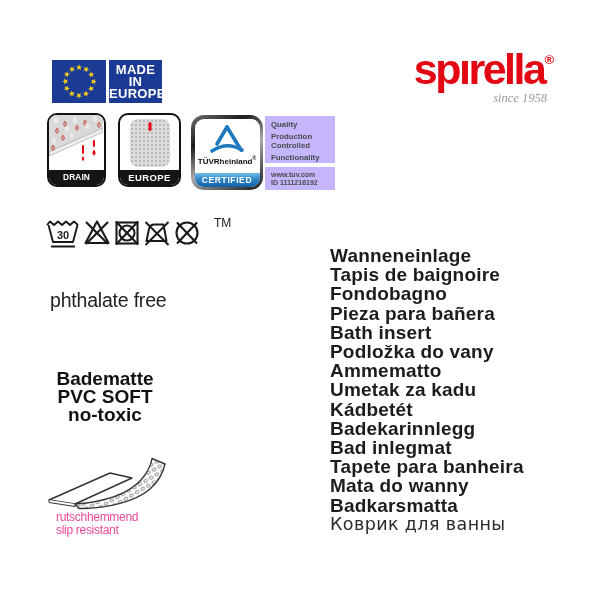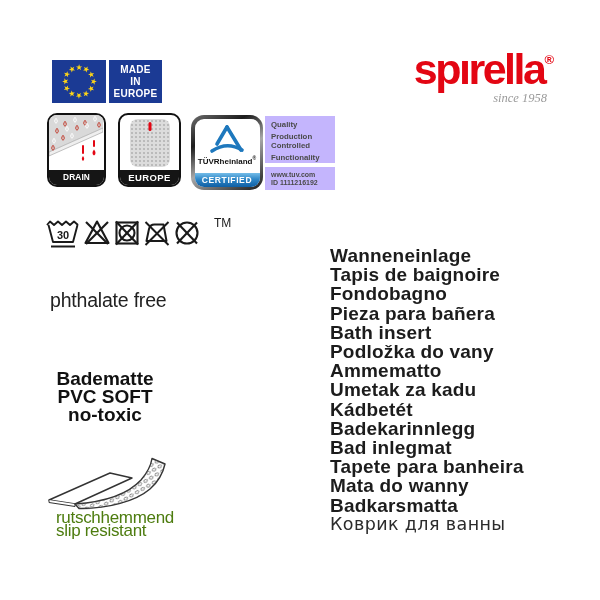--- a/index.html
+++ b/index.html
@@ -21,21 +21,21 @@
   .eu-star:nth-child(4)  { transform: rotate(90deg)  translateY(-14px); }
   .eu-star:nth-child(5)  { transform: rotate(120deg) translateY(-14px); }
   .eu-star:nth-child(6)  { transform: rotate(150deg) translateY(-14px); }
   .eu-star:nth-child(7)  { transform: rotate(180deg) translateY(-14px); }
   .eu-star:nth-child(8)  { transform: rotate(210deg) translateY(-14px); }
   .eu-star:nth-child(9)  { transform: rotate(240deg) translateY(-14px); }
   .eu-star:nth-child(10) { transform: rotate(270deg) translateY(-14px); }
   .eu-star:nth-child(11) { transform: rotate(300deg) translateY(-14px); }
   .eu-star:nth-child(12) { transform: rotate(330deg) translateY(-14px); }
   .made-in { position: absolute; left: 109px; top: 60px; width: 53px; height: 43px; background: #1b3a94;
-             color: #fff; font-weight: bold; font-size: 10px; line-height: 12px; text-align: center;
+             color: #fff; font-weight: bold; font-size: 13px; line-height: 12px; text-align: center;
              display: flex; flex-direction: column; justify-content: center; letter-spacing: .3px; }
 
   
   .brand { position: absolute; left: 390px; top: 48px; width: 164px; text-align: right; }
   .brand-logo { font-size: 43px; line-height: 42px; font-weight: bold; color: #e30613; letter-spacing: -2.5px; }
   .brand-reg { font-size: 13px; color: #e30613; font-weight: bold; vertical-align: 20px; letter-spacing: 0; }
   .brand-tagline { font-family: "Liberation Serif", serif; font-style: italic; font-size: 12.5px;
                    color: #9a9a9a; margin-top: 1px; padding-right: 7px; }
 
   
@@ -77,22 +77,22 @@
   
   .care-row { position: absolute; left: 45px; top: 217px; display: flex; align-items: flex-start; gap: 2px; }
   .care-row svg { display: block; }
   .care-tm { font-size: 12px; font-weight: 400; line-height: 12px; margin-left: 11px; color: #1a1a1a; }
 
   
   .phthalate { position: absolute; left: 50px; top: 289px; font-size: 19.5px; color: #222; letter-spacing: -0.2px; }
   .product-title { position: absolute; left: 36px; top: 370px; width: 138px; text-align: center;
                    font-size: 19px; font-weight: bold; line-height: 18px; color: #111; }
   .mat-illustration { position: absolute; left: 44px; top: 454px; }
-  .slip-text { position: absolute; left: 56px; top: 511px; font-size: 17px; line-height: 13px;
-               letter-spacing: -0.3px; color: #4d7c0f; }
+  .slip-text { position: absolute; left: 56px; top: 511px; font-size: 12px; line-height: 13px;
+               letter-spacing: -0.3px; color: #ec4899; }
 
   
   .names { position: absolute; left: 330px; top: 246px; }
   .name-line { font-size: 19px; line-height: 19.2px; font-weight: bold; letter-spacing: .2px; color: #1c1c1c;
                white-space: nowrap; }
   .name-line.cyrillic { font-family: "DejaVu Sans", sans-serif; font-weight: 400; font-size: 17.5px;
                         letter-spacing: .4px; color: #2b2b2b; }
 </style>
 </head>
 <body>

